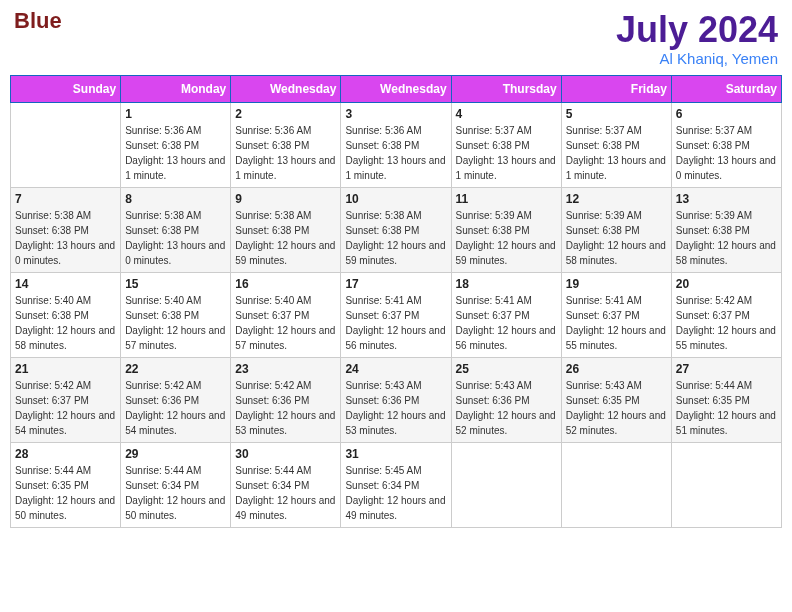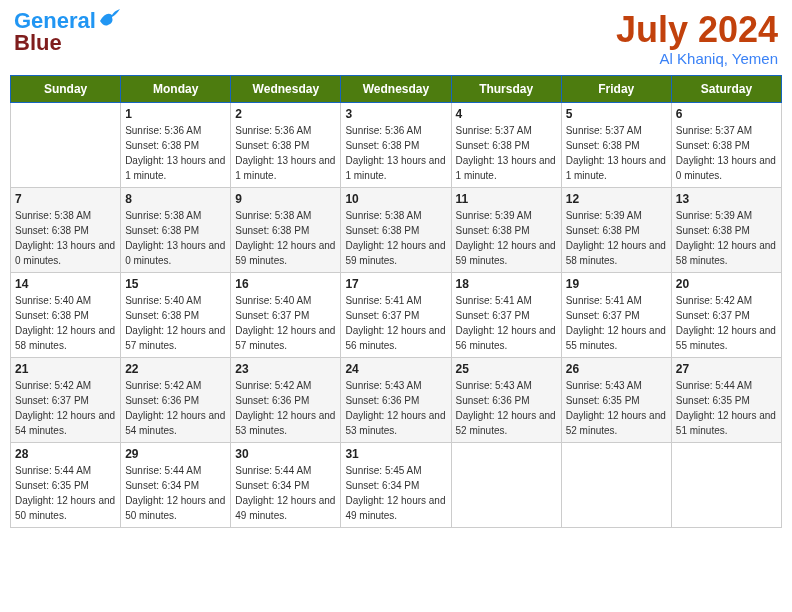--- a/index.html
+++ b/index.html
@@ -30,37 +30,37 @@
     }
     .logo-text span {
       color: #2196F3;
     }
     .title-area {
       text-align: right;
     }
     .month-year {
       font-size: 36px;
       font-weight: bold;
-      color: #c2410c;
+      color: #4c1d95;
       line-height: 1.1;
     }
     .location {
       font-size: 15px;
       color: #3b82f6;
     }
     table {
       width: 100%;
       border-collapse: collapse;
       font-size: 10.5px;
     }
     thead tr th {
-      background-color: #4d7c0f;
+      background-color: #d946ef;
       color: #fff;
       padding: 6px 4px;
-      text-align: center;
+      text-align: right;
       font-size: 12px;
       font-weight: bold;
       border: 1px solid #1565C0;
     }
     tbody tr td {
       border: 1px solid #ccc;
       vertical-align: top;
       padding: 4px 4px;
       min-height: 70px;
       width: 14.28%;
@@ -88,28 +88,20 @@
     }
     tbody tr td.empty {
       background-color: inherit;
     }
   </style>
 </head>
 <body>
 
 <div class="header-area">
   <div class="logo">
-    <div style="display:flex; align-items:center;">
-      <span class="logo-text">
-        <span>General</span>
-      </span>
-      <svg width="22" height="18" viewBox="0 0 22 18" style="margin-left:2px; margin-top:-6px;">
-        <path d="M2 12 Q8 2 14 6 Q16 2 22 0 Q18 6 14 8 Q16 14 10 16 Q6 18 2 12Z" fill="#2196F3"></path>
-      </svg>
-    </div>
     <span class="logo-text" style="color:#7f1d1d; font-size:22px;">Blue</span>
   </div>
   <div class="title-area">
     <div class="month-year">July 2024</div>
     <div class="location">Al Khaniq, Yemen</div>
   </div>
 </div>
 
 <table>
   <thead>

